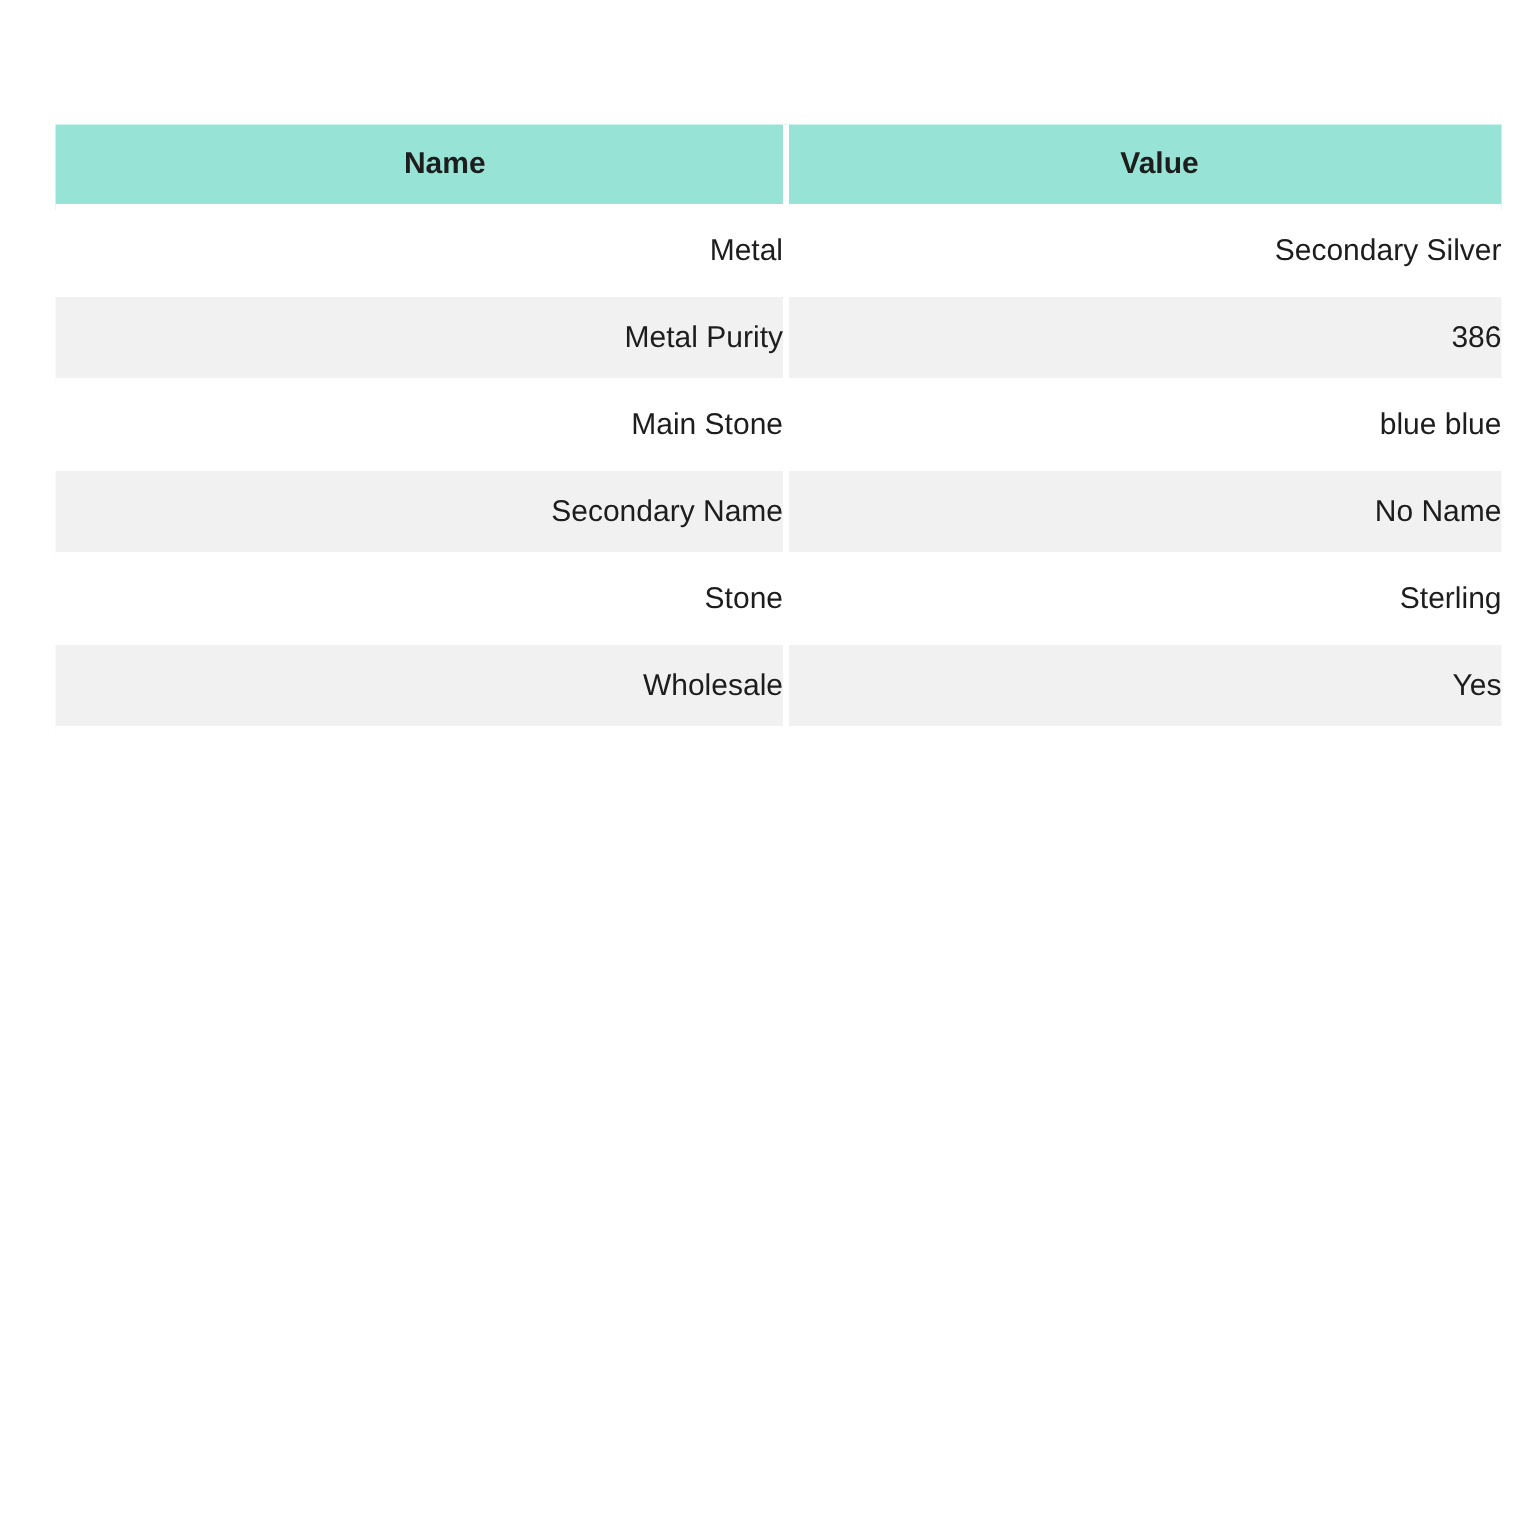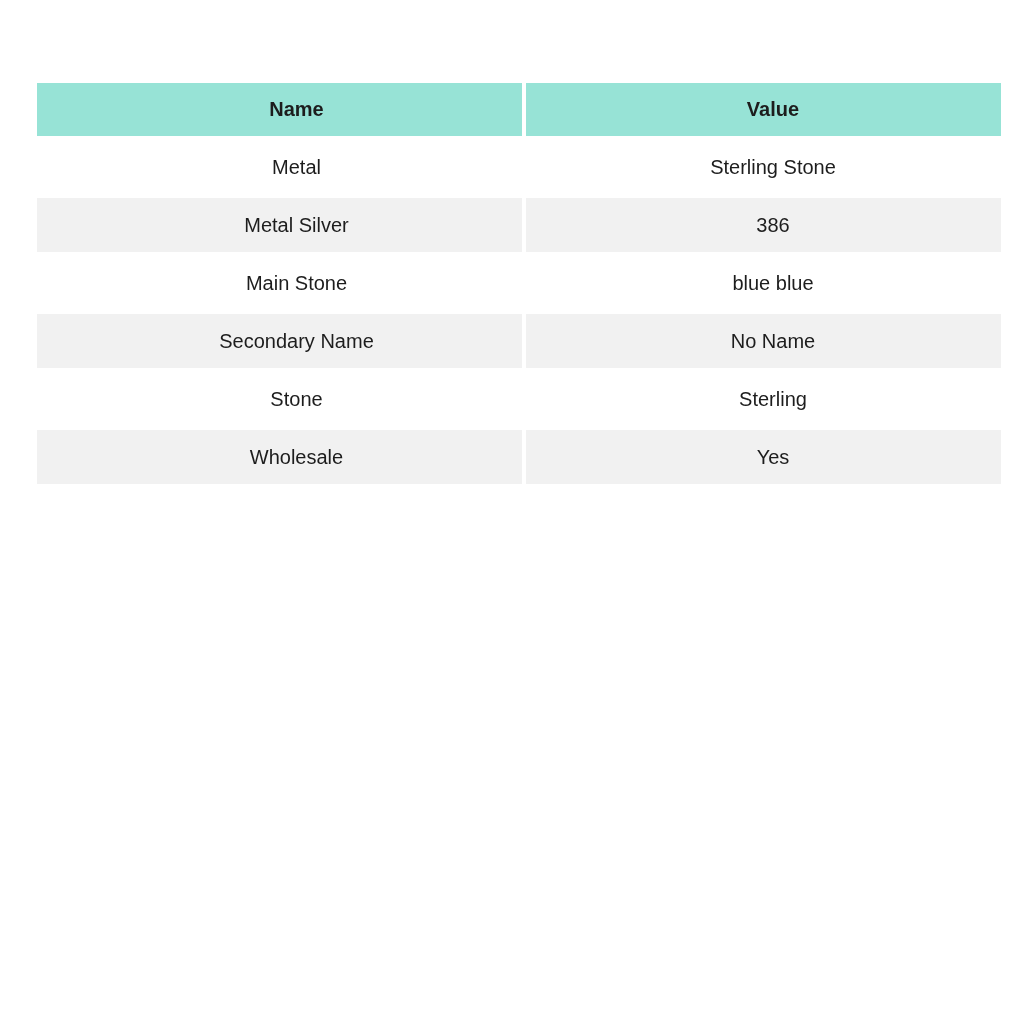--- a/index.html
+++ b/index.html
@@ -31,21 +31,21 @@
     height: 53px;
     font-weight: 600;
     text-align: center;
     vertical-align: middle;
     border-bottom: 4px solid var(--divider, #ffffff);
     padding: 0;
   }
   .attr-table td {
     height: 54px;
     font-weight: 400;
-    text-align: center;
+    text-align: right;
     vertical-align: middle;
     border-bottom: 4px solid var(--divider, #ffffff);
     padding: 0;
   }
   .attr-table tbody tr:nth-child(odd) td {
     background: var(--row-bg, #ffffff);
   }
   .attr-table tbody tr:nth-child(even) td {
     background: var(--row-stripe-bg, #f1f1f1);
   }
@@ -70,24 +70,24 @@
   </colgroup>
   <thead>
     <tr>
       <th class="cell-name">Name</th>
       <th class="cell-value">Value</th>
     </tr>
   </thead>
   <tbody>
     <tr>
       <td class="cell-name">Metal</td>
-      <td class="cell-value">Sterling Stone</td>
+      <td class="cell-value">Secondary Silver</td>
     </tr>
     <tr>
-      <td class="cell-name">Metal Silver</td>
+      <td class="cell-name">Metal Purity</td>
       <td class="cell-value">386</td>
     </tr>
     <tr>
       <td class="cell-name">Main Stone</td>
       <td class="cell-value">blue blue</td>
     </tr>
     <tr>
       <td class="cell-name">Secondary Name</td>
       <td class="cell-value">No Name</td>
     </tr>

